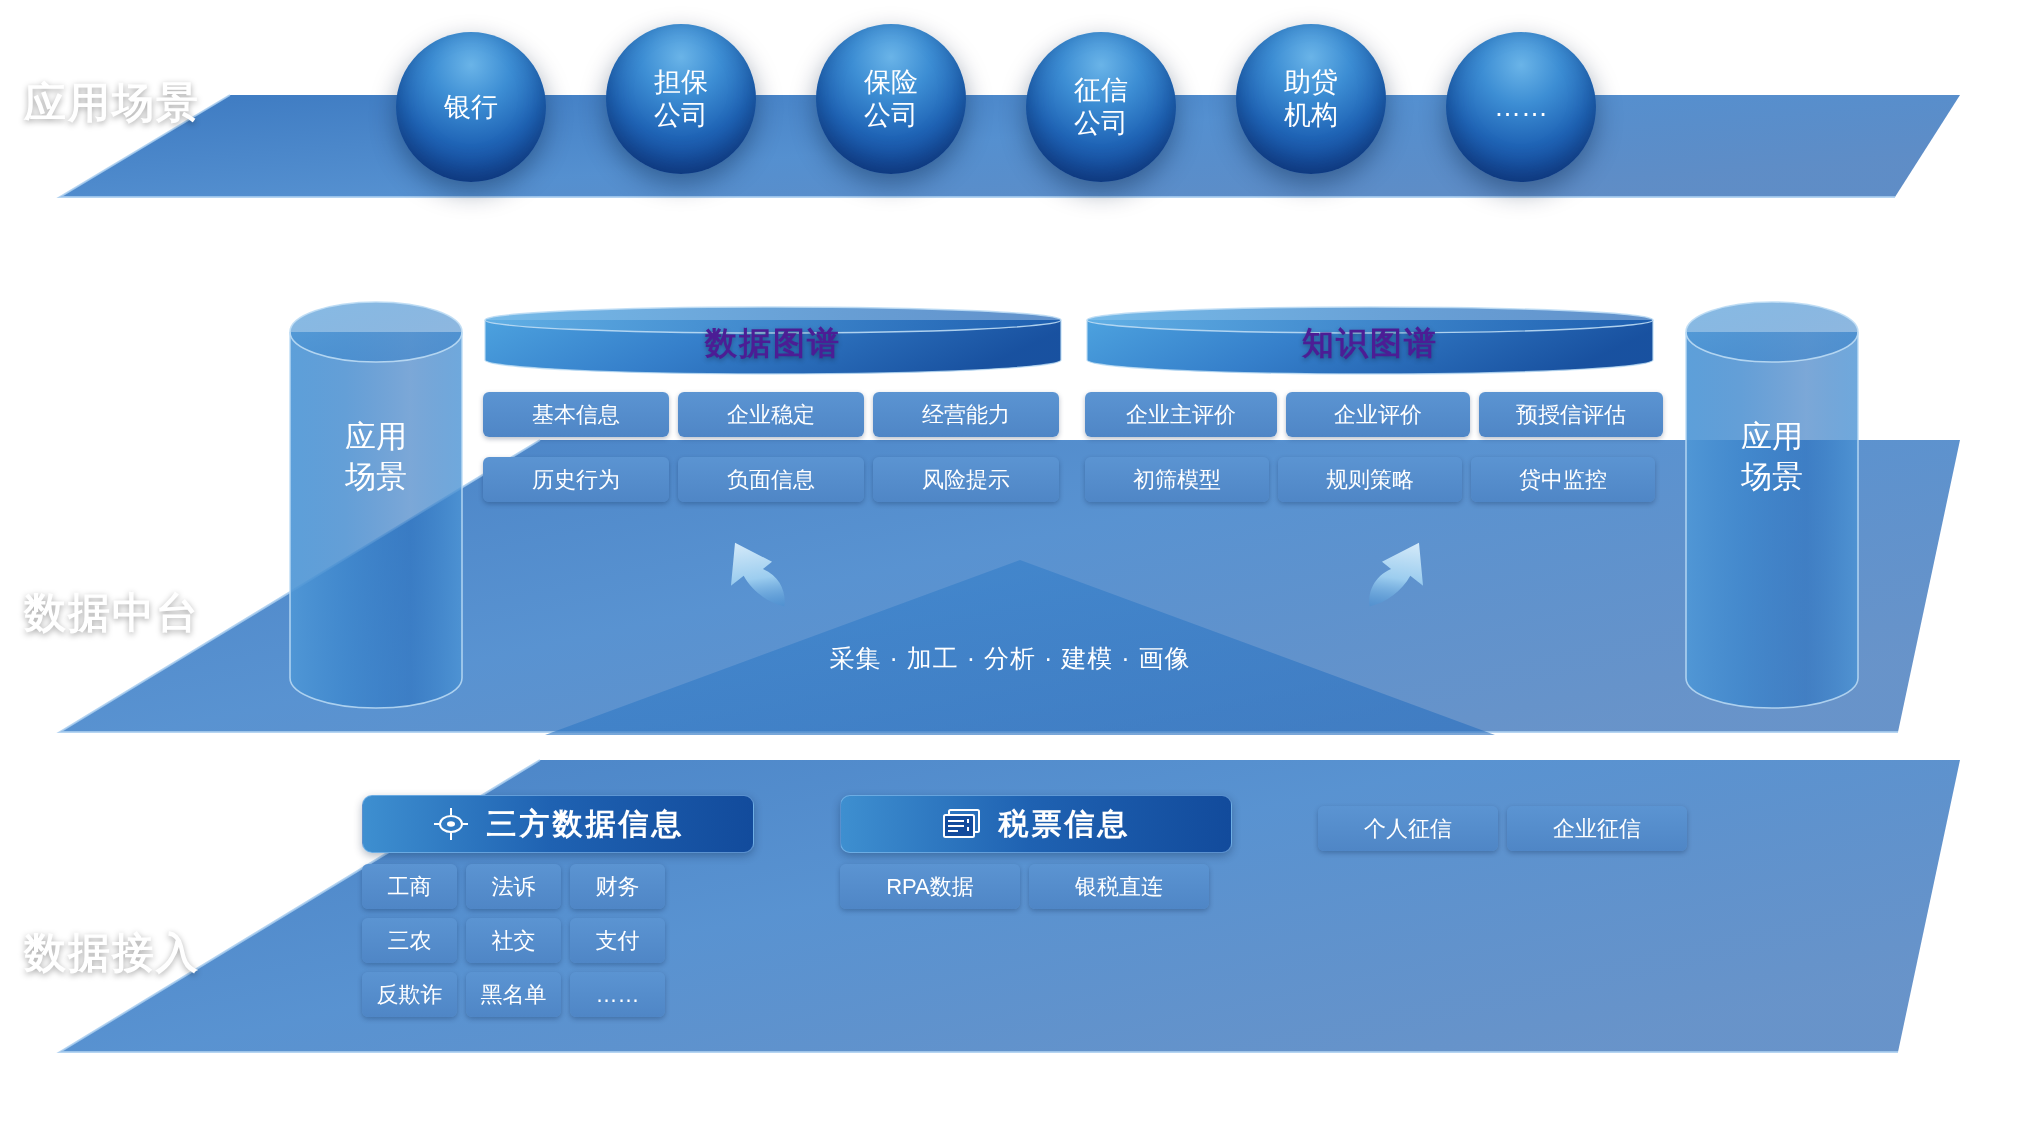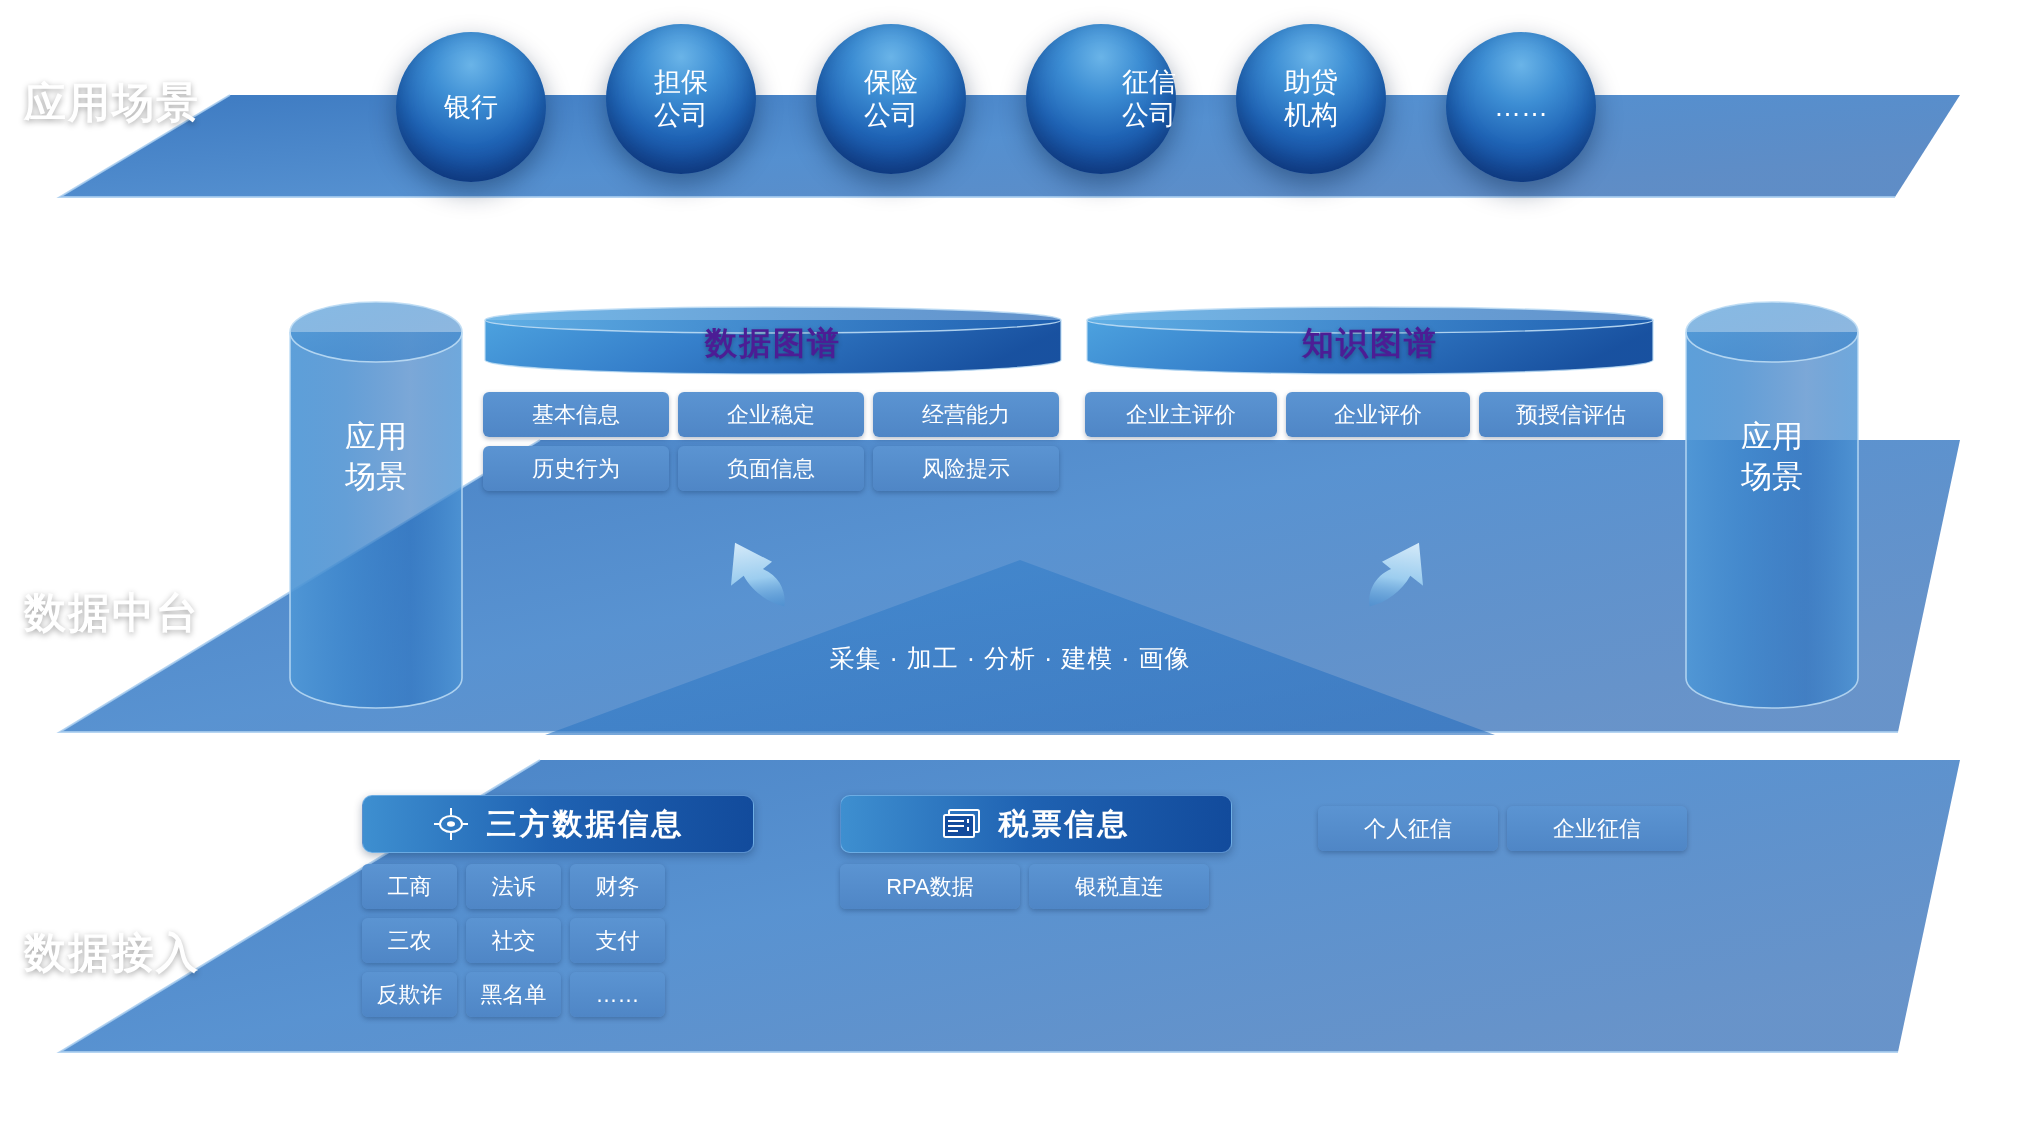--- a/index.html
+++ b/index.html
@@ -81,21 +81,21 @@
     position:absolute;left:0;right:0;top:16px;
     text-align:center;
     color:#4c1d95;
     font-size:32px;
     font-weight:bold;
     letter-spacing:2px;
     text-shadow:0 2px 5px rgba(0,0,0,.30);
   }
 
   
-  .chips{position:absolute;display:flex;flex-direction:column;gap:9px;}
+  .chips{position:absolute;display:flex;flex-direction:column;gap:20px;}
   .chip-row{display:flex;gap:9px;}
   .chip{
     height:45px;
     display:flex;align-items:center;justify-content:center;
     color:#ffffff;
     font-size:22px;
     border-radius:6px;
     background:linear-gradient(180deg,#5b94d2 0%,#4f86c6 100%);
     box-shadow:0 2px 5px rgba(4,25,60,.28);
     white-space:nowrap;
@@ -218,21 +218,21 @@
       <span>担保</span>
       <span>公司</span>
     </div>
   </div>
   <div class="sphere" style="left:816px;top:24px;">
     <div>
       <span>保险</span>
       <span>公司</span>
     </div>
   </div>
-  <div class="sphere" style="left:1026px;top:24px;justify-content:flex-end;">
+  <div class="sphere" style="left:1026px;top:32px;">
     <div>
       <span>征信</span>
       <span>公司</span>
     </div>
   </div>
   <div class="sphere" style="left:1236px;top:24px;">
     <div>
       <span>助贷</span>
       <span>机构</span>
     </div>
@@ -323,20 +323,25 @@
       <path d="M2,14 L2,54 A283,14 0 0,0 568,54 L568,14" fill="none" stroke="#bcdcf4" stroke-width="1.4" opacity="0.8"></path>
     </svg>
     <div class="drum-label">知识图谱</div>
   </div>
 
   <div class="chips" style="left:1085px;top:392px;">
     <div class="chip-row">
       <div class="chip" style="width:192px;">企业主评价</div>
       <div class="chip" style="width:184px;">企业评价</div>
       <div class="chip" style="width:184px;">预授信评估</div>
+    </div>
+    <div class="chip-row">
+      <div class="chip" style="width:184px;">初筛模型</div>
+      <div class="chip" style="width:184px;">规则策略</div>
+      <div class="chip" style="width:184px;">贷中监控</div>
     </div>
   </div>
 
   <div class="ribbon" style="left:712px;top:522px;width:120px;height:120px;">
     <svg width="120" height="120" viewBox="0 0 120 120">
       <defs>
         <linearGradient id="rib" x1="0.5" y1="0" x2="0.5" y2="1">
           <stop offset="0" stop-color="#d5eaf9"></stop>
           <stop offset="0.55" stop-color="#9ccdef"></stop>
           <stop offset="1" stop-color="#4a8fd0" stop-opacity="0.55"></stop>

